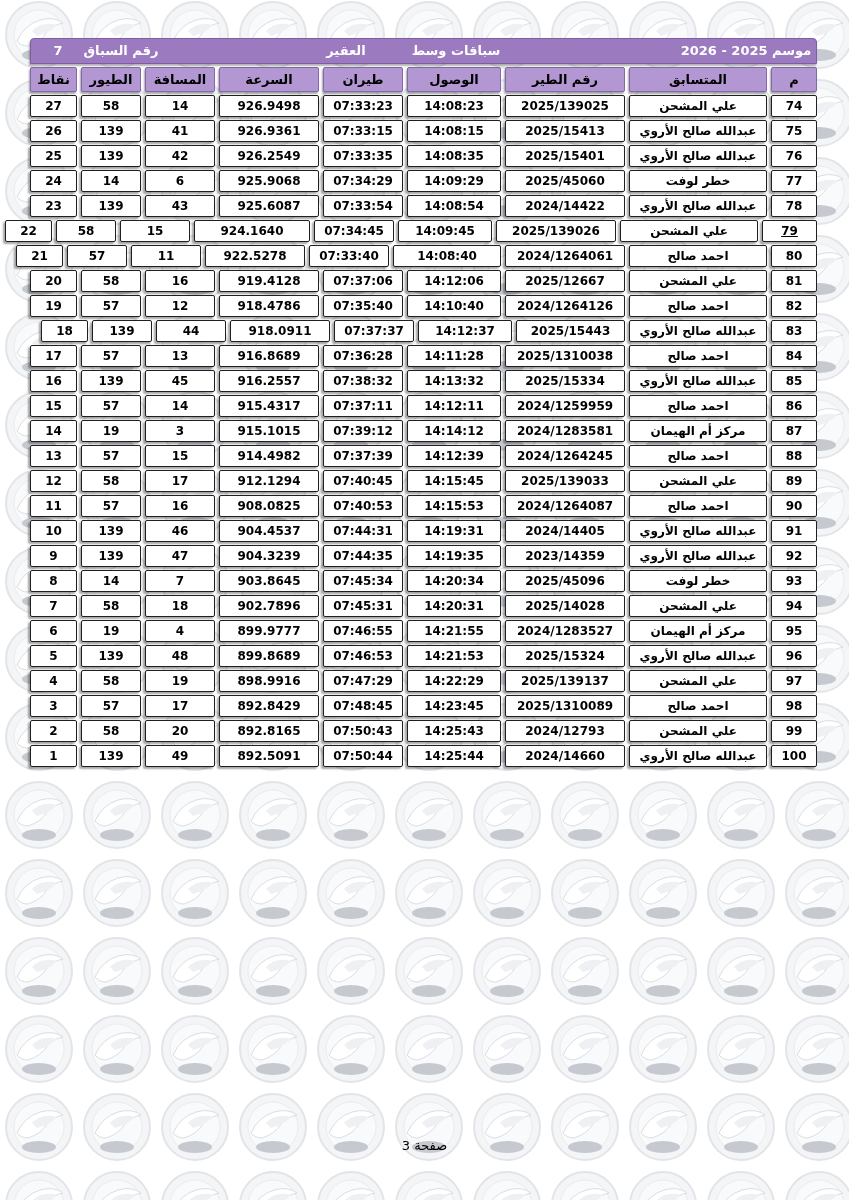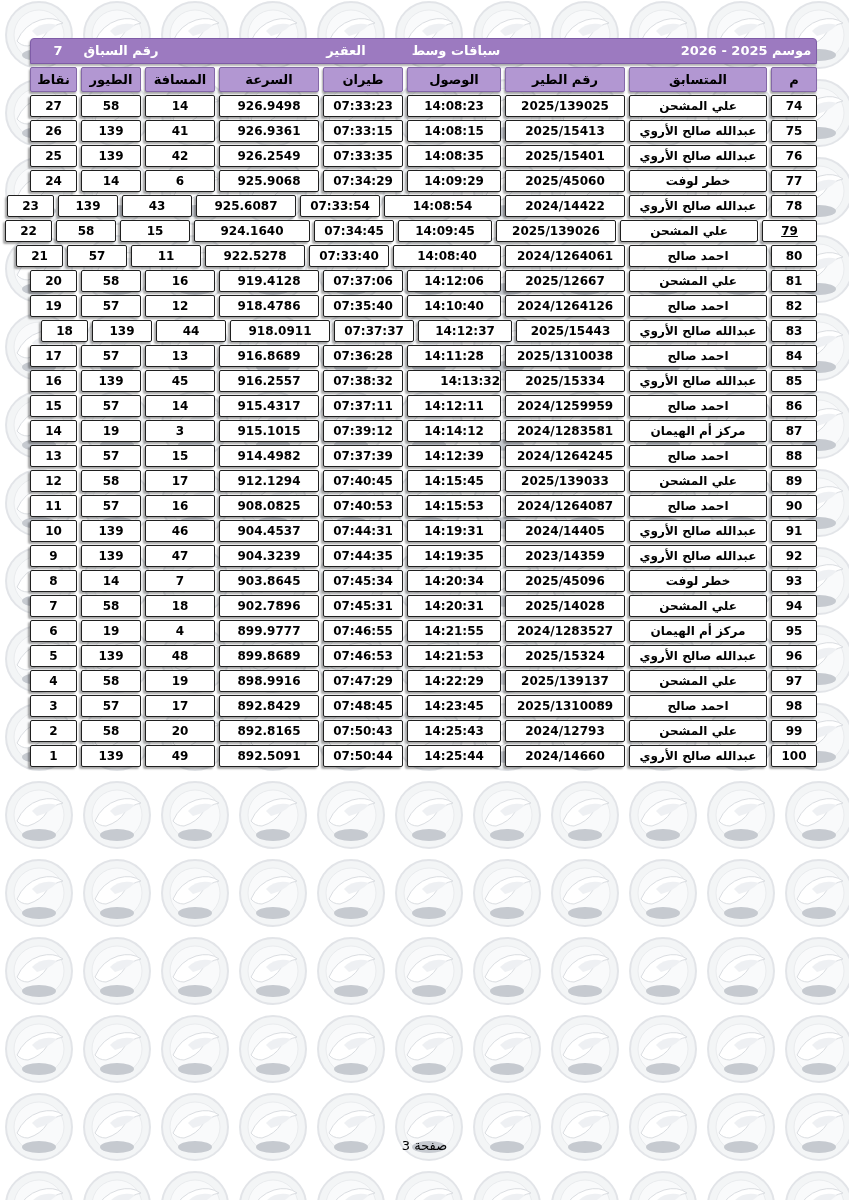--- a/index.html
+++ b/index.html
@@ -1357,21 +1357,21 @@
           <div class="cell ltr" style="width: 80px;">07:34:29</div>
           <div class="cell ltr" style="width: 100px;">925.9068</div>
           <div class="cell" style="width: 70px;">6</div>
           <div class="cell" style="width: 60px;">14</div>
           <div class="cell" style="width: 47px;">24</div>
         </div>
         <div class="trow">
           <div class="cell" style="width: 46px;">78</div>
           <div class="cell" style="width: 138px;">عبدالله صالح الأروي</div>
           <div class="cell ltr" style="width: 120px;">2024/14422</div>
-          <div class="cell ltr" style="width: 117px;">14:08:54</div>
+          <div class="cell ltr" style="width: 94px;">14:08:54</div>
           <div class="cell ltr" style="width: 80px;">07:33:54</div>
           <div class="cell ltr" style="width: 100px;">925.6087</div>
           <div class="cell" style="width: 70px;">43</div>
           <div class="cell" style="width: 60px;">139</div>
           <div class="cell" style="width: 47px;">23</div>
         </div>
         <div class="trow">
           <div class="cell" style="width: 55px; text-decoration: underline;">79</div>
           <div class="cell" style="width: 138px;">علي المشحن</div>
           <div class="cell ltr" style="width: 120px;">2025/139026</div>
@@ -1434,21 +1434,21 @@
           <div class="cell ltr" style="width: 80px;">07:36:28</div>
           <div class="cell ltr" style="width: 100px;">916.8689</div>
           <div class="cell" style="width: 70px;">13</div>
           <div class="cell" style="width: 60px;">57</div>
           <div class="cell" style="width: 47px;">17</div>
         </div>
         <div class="trow">
           <div class="cell" style="width: 46px;">85</div>
           <div class="cell" style="width: 138px;">عبدالله صالح الأروي</div>
           <div class="cell ltr" style="width: 120px;">2025/15334</div>
-          <div class="cell ltr" style="width: 94px; text-align: right;">14:13:32</div>
+          <div class="cell ltr" style="width: 94px;">14:13:32</div>
           <div class="cell ltr" style="width: 80px;">07:38:32</div>
           <div class="cell ltr" style="width: 100px;">916.2557</div>
           <div class="cell" style="width: 70px;">45</div>
           <div class="cell" style="width: 60px;">139</div>
           <div class="cell" style="width: 47px;">16</div>
         </div>
         <div class="trow">
           <div class="cell" style="width: 46px;">86</div>
           <div class="cell" style="width: 138px;">احمد صالح</div>
           <div class="cell ltr" style="width: 120px;">2024/1259959</div>

